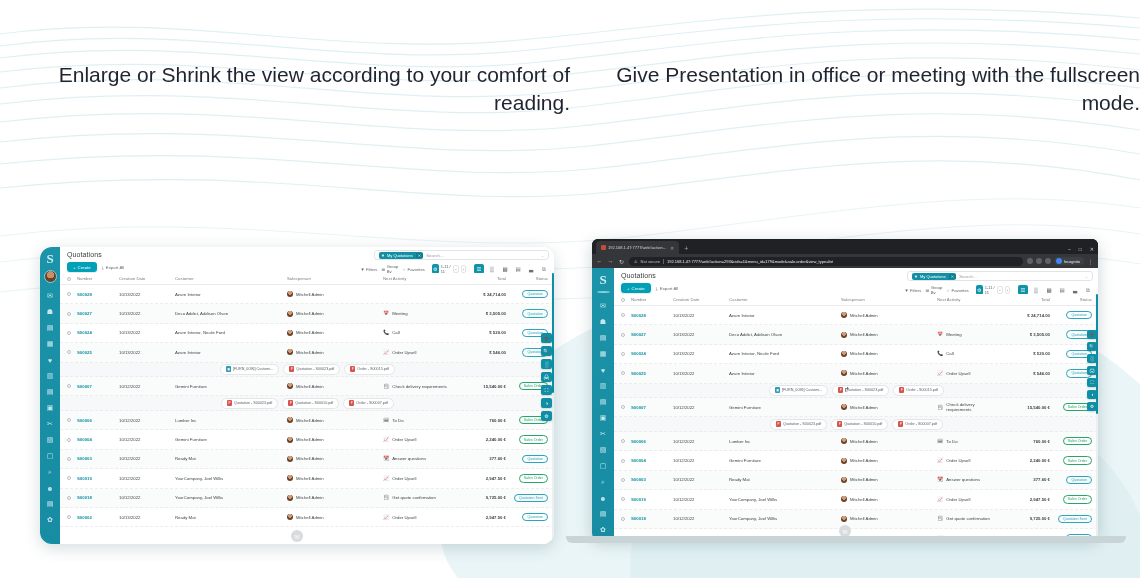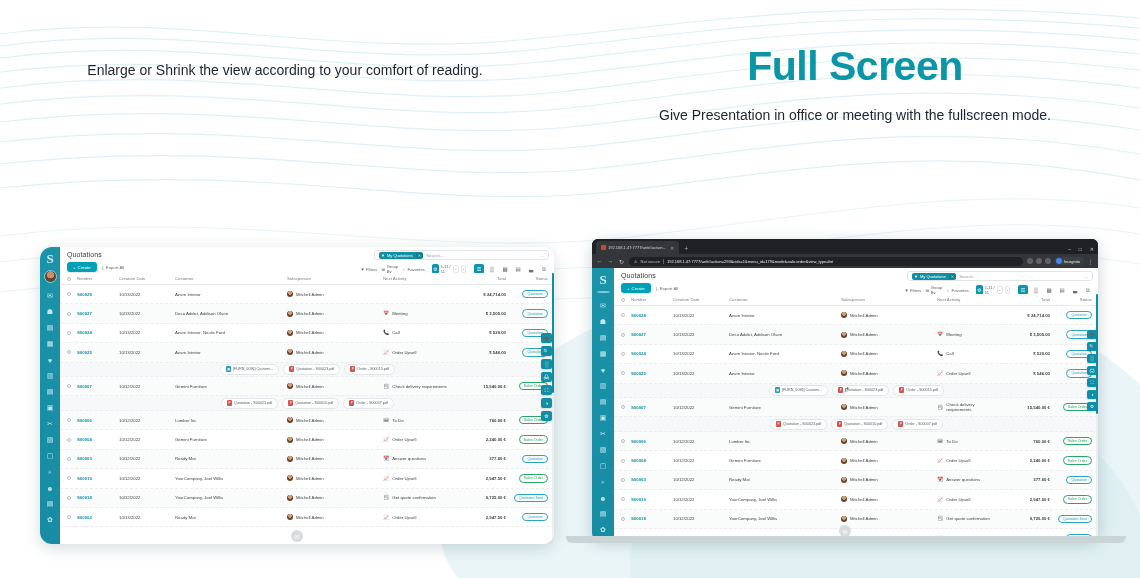--- a/index.html
+++ b/index.html
@@ -23,22 +23,23 @@
   
   .headers { position:absolute; top:0; left:0; width:1140px; z-index:3; }
   .col-head { position:absolute; top:44px; width:570px; text-align:center; }
   .col-head.left  { left:0; }
   .col-head.right { left:570px; }
   .col-title {
     font-size:41px; font-weight:bold; color:#0b96a8; letter-spacing:-0.5px;
     line-height:1.1;
   }
   .col-sub {
-    margin-top:17px; font-size:14px; color:#1f2430; line-height:1.33;
+    margin-top:17px; font-size:21px; color:#1f2430; line-height:1.33;
     font-weight:400;
+    text-align:right;
   }
 
   
   .tablet {
     position:absolute; left:40px; top:247px; width:514px; height:297px;
     background:#ffffff; border-radius:12px;
     box-shadow:0 4px 16px rgba(20,60,70,.18);
     overflow:hidden; z-index:4;
   }
   
@@ -265,21 +266,20 @@
   </g>
 </svg>
 <div class="bg-bottom-blob"></div>
 <div class="bg-bottom-blob2"></div>
 
 <div class="headers">
   <div class="col-head left">
     <div class="col-sub">Enlarge or Shrink the view according to your comfort of reading.</div>
   </div>
   <div class="col-head right">
-    <div class="col-title">Full Screen</div>
     <div class="col-sub">Give Presentation in office or meeting with the fullscreen mode.</div>
   </div>
 </div>
 
 <div class="tablet">
   <div class="app app-wrap-left">
     <div class="side">
       <div class="side-logo">S</div>
       <div class="side-avatar"></div>
       <div class="side-icons">

